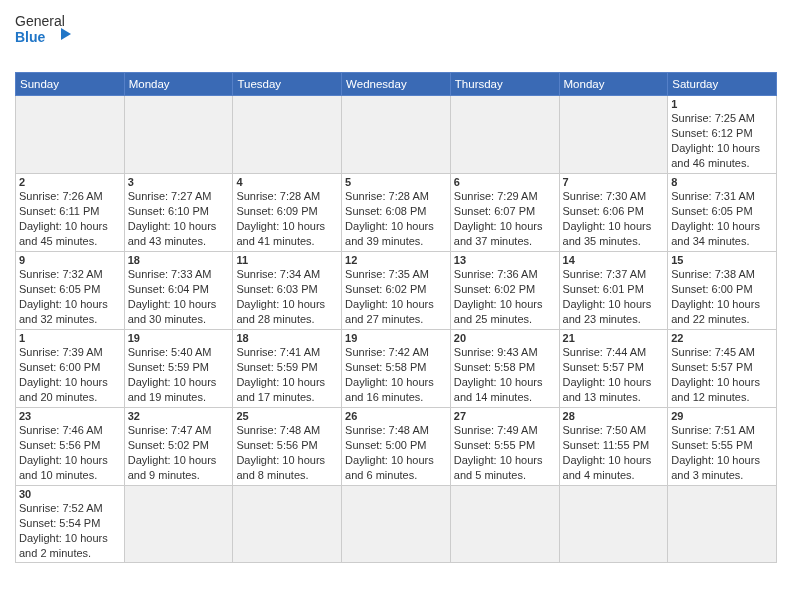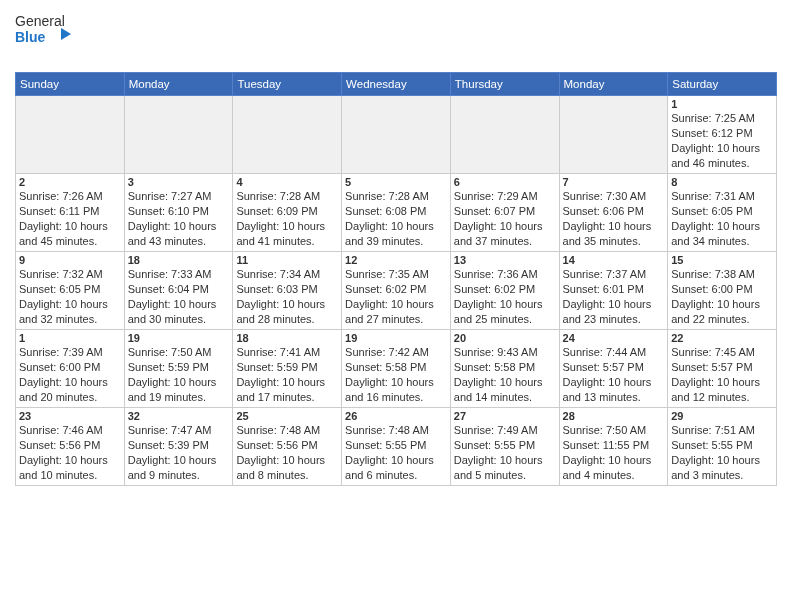--- a/index.html
+++ b/index.html
@@ -232,21 +232,21 @@
         <tr>
           <td>
             <span class="day-number">1</span>
             <div class="day-info">Sunrise: 7:39 AM
 Sunset: 6:00 PM
 Daylight: 10 hours
 and 20 minutes.</div>
           </td>
           <td>
             <span class="day-number">19</span>
-            <div class="day-info">Sunrise: 7:50 AM
+            <div class="day-info">Sunrise: 5:40 AM
 Sunset: 5:59 PM
 Daylight: 10 hours
 and 19 minutes.</div>
           </td>
           <td>
             <span class="day-number">18</span>
             <div class="day-info">Sunrise: 7:41 AM
 Sunset: 5:59 PM
 Daylight: 10 hours
 and 17 minutes.</div>
@@ -259,21 +259,21 @@
 and 16 minutes.</div>
           </td>
           <td>
             <span class="day-number">20</span>
             <div class="day-info">Sunrise: 9:43 AM
 Sunset: 5:58 PM
 Daylight: 10 hours
 and 14 minutes.</div>
           </td>
           <td>
-            <span class="day-number">24</span>
+            <span class="day-number">21</span>
             <div class="day-info">Sunrise: 7:44 AM
 Sunset: 5:57 PM
 Daylight: 10 hours
 and 13 minutes.</div>
           </td>
           <td>
             <span class="day-number">22</span>
             <div class="day-info">Sunrise: 7:45 AM
 Sunset: 5:57 PM
 Daylight: 10 hours
@@ -284,35 +284,35 @@
           <td>
             <span class="day-number">23</span>
             <div class="day-info">Sunrise: 7:46 AM
 Sunset: 5:56 PM
 Daylight: 10 hours
 and 10 minutes.</div>
           </td>
           <td>
             <span class="day-number">32</span>
             <div class="day-info">Sunrise: 7:47 AM
-Sunset: 5:39 PM
+Sunset: 5:02 PM
 Daylight: 10 hours
 and 9 minutes.</div>
           </td>
           <td>
             <span class="day-number">25</span>
             <div class="day-info">Sunrise: 7:48 AM
 Sunset: 5:56 PM
 Daylight: 10 hours
 and 8 minutes.</div>
           </td>
           <td>
             <span class="day-number">26</span>
             <div class="day-info">Sunrise: 7:48 AM
-Sunset: 5:55 PM
+Sunset: 5:00 PM
 Daylight: 10 hours
 and 6 minutes.</div>
           </td>
           <td>
             <span class="day-number">27</span>
             <div class="day-info">Sunrise: 7:49 AM
 Sunset: 5:55 PM
 Daylight: 10 hours
 and 5 minutes.</div>
           </td>
@@ -323,16 +323,31 @@
 Daylight: 10 hours
 and 4 minutes.</div>
           </td>
           <td>
             <span class="day-number">29</span>
             <div class="day-info">Sunrise: 7:51 AM
 Sunset: 5:55 PM
 Daylight: 10 hours
 and 3 minutes.</div>
           </td>
+        </tr>
+        <tr class="last-row">
+          <td>
+            <span class="day-number">30</span>
+            <div class="day-info">Sunrise: 7:52 AM
+Sunset: 5:54 PM
+Daylight: 10 hours
+and 2 minutes.</div>
+          </td>
+          <td class="empty"></td>
+          <td class="empty"></td>
+          <td class="empty"></td>
+          <td class="empty"></td>
+          <td class="empty"></td>
+          <td class="empty"></td>
         </tr>
       </tbody>
   </table>
 </div>
 
 </body></html>

